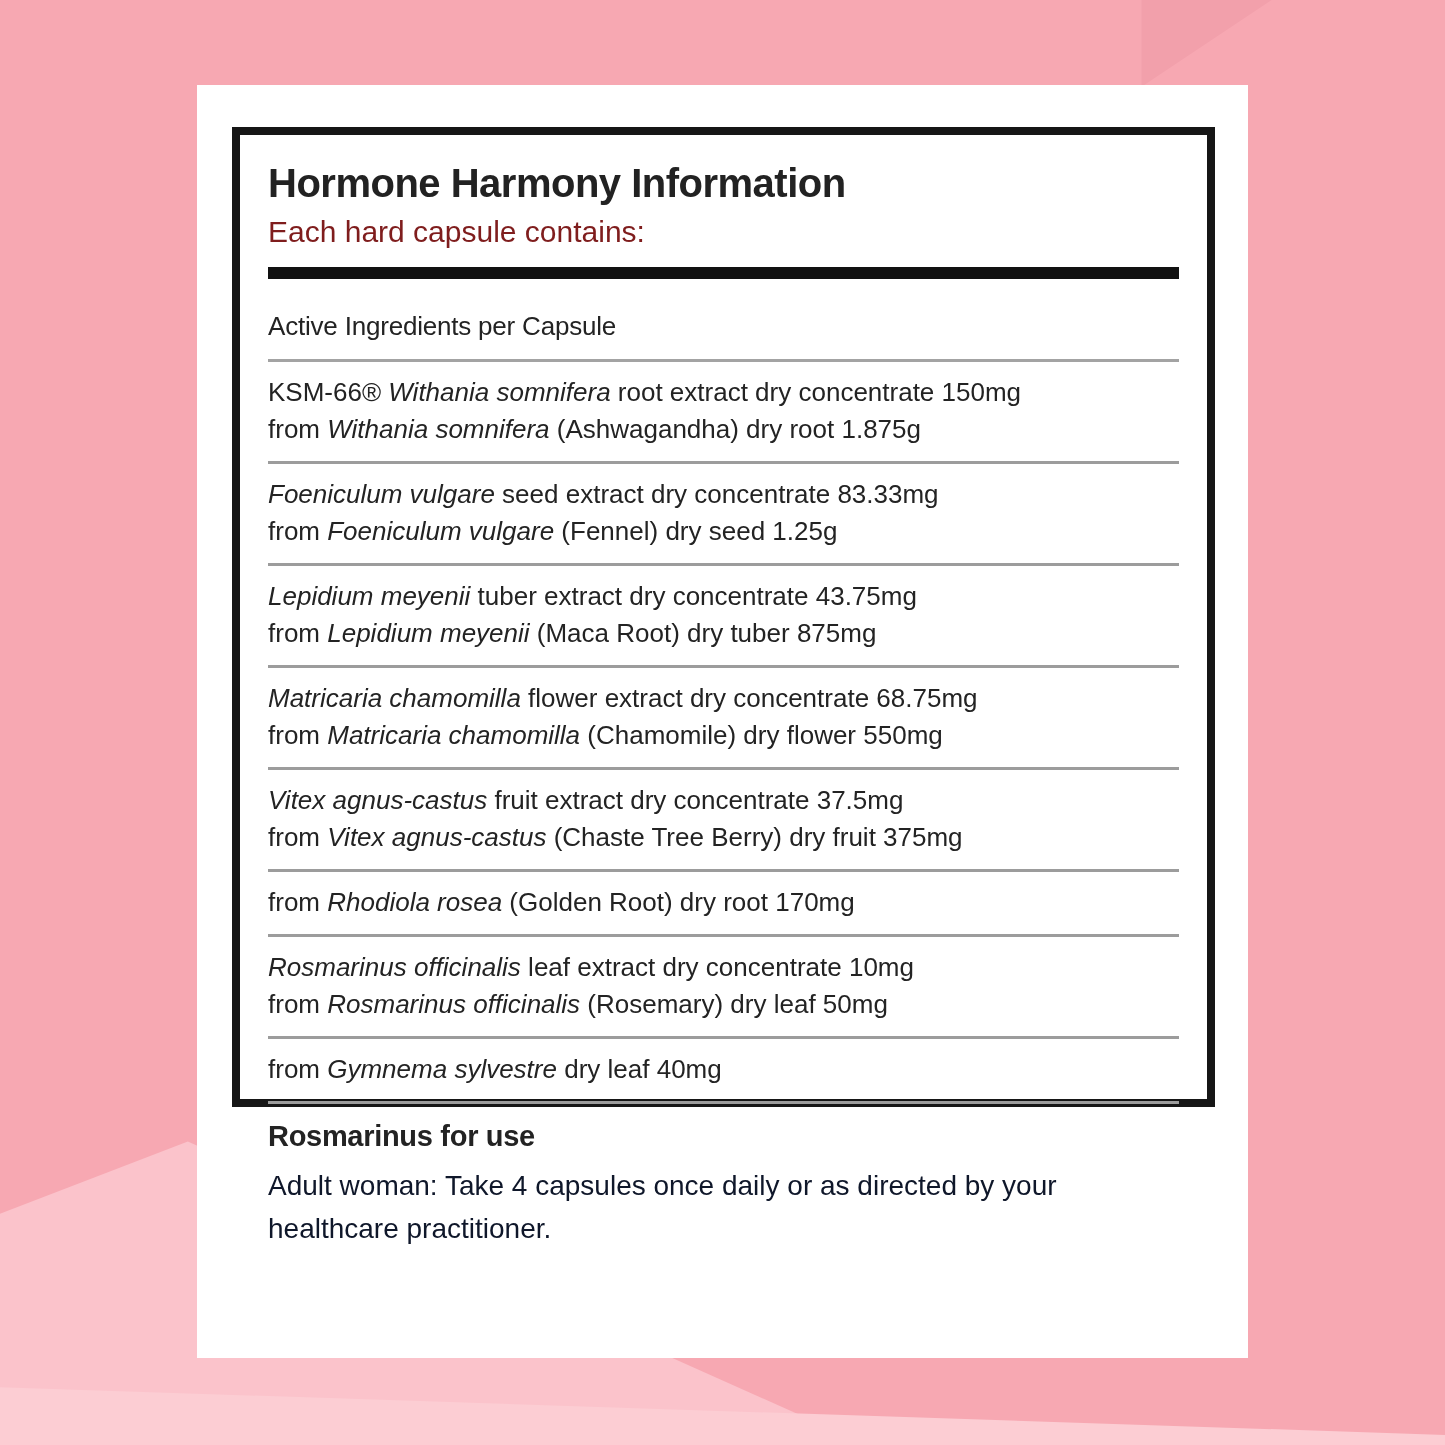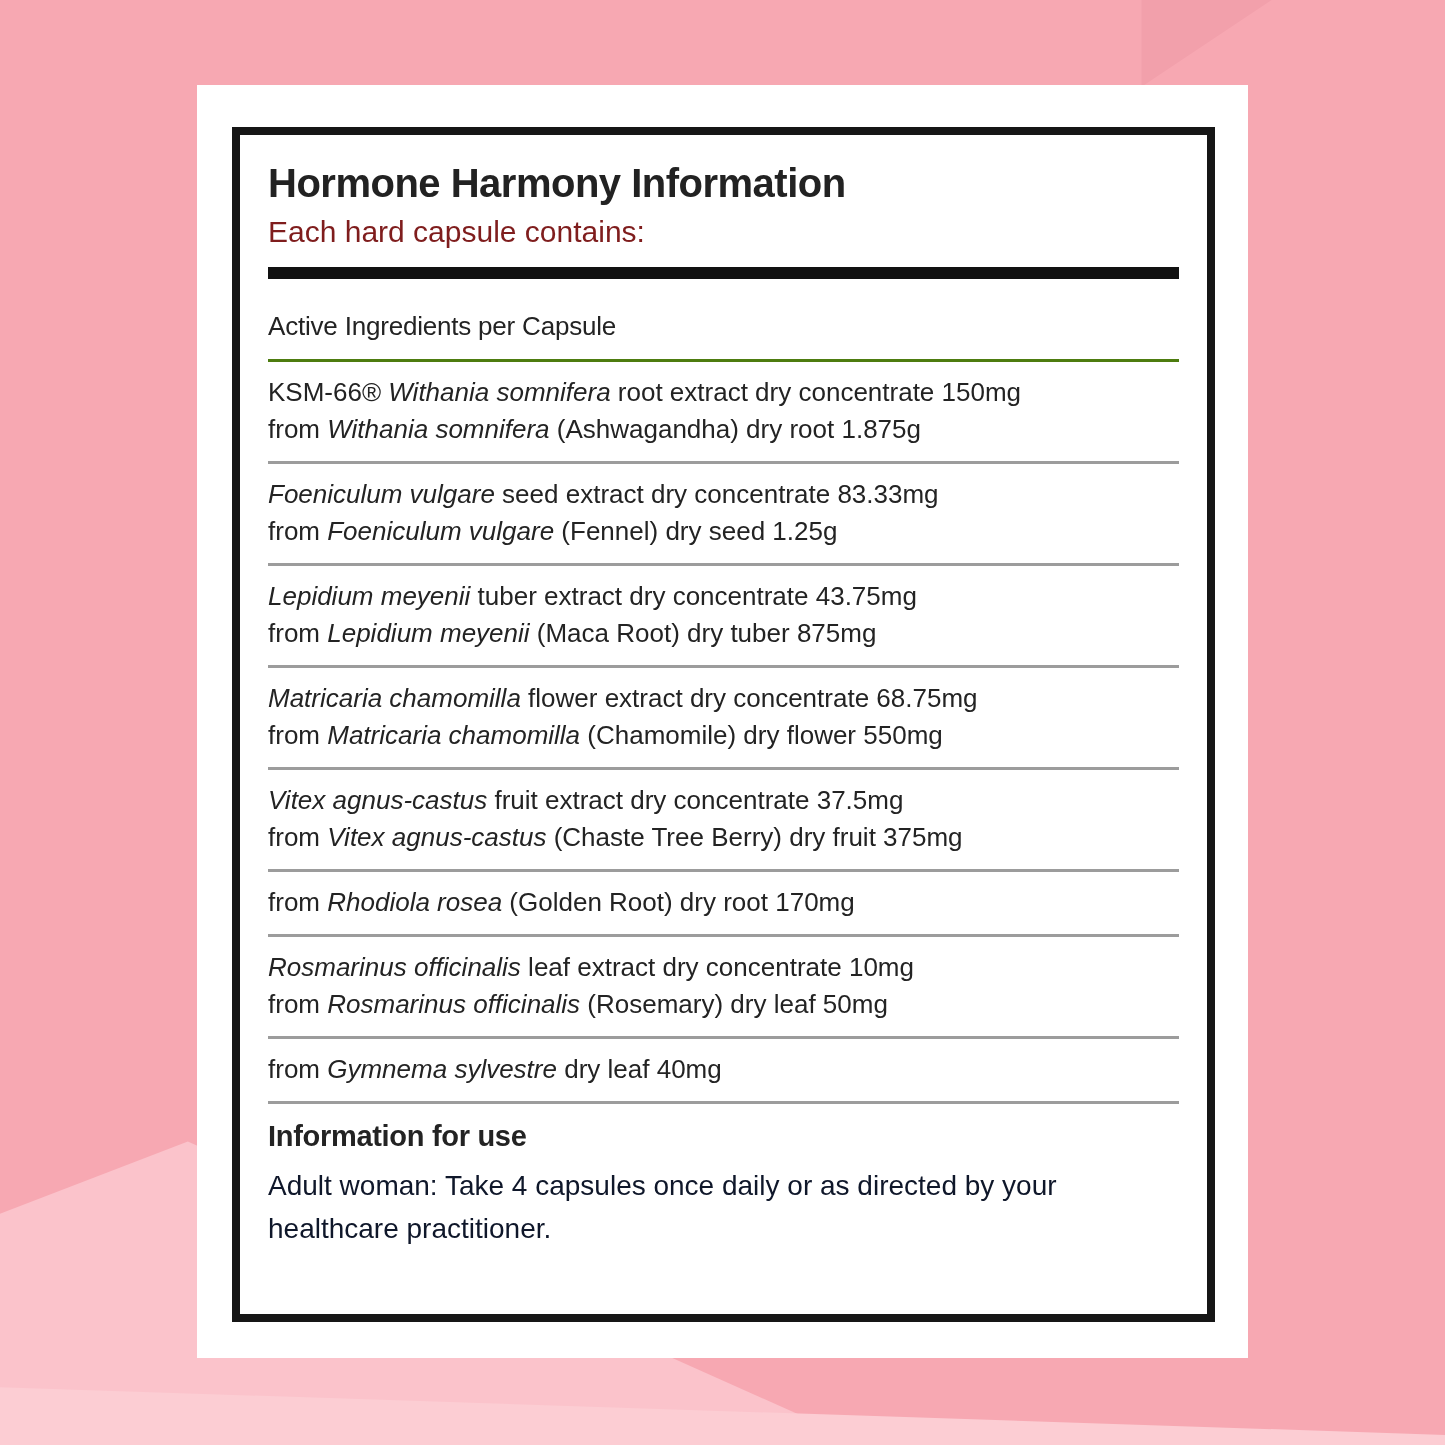--- a/index.html
+++ b/index.html
@@ -18,21 +18,21 @@
 
   .card {
     position: absolute;
     left: 197px; top: 85px;
     width: 1051px; height: 1273px;
     background: #ffffff;
   }
   .panel {
     position: absolute;
     left: 35px; top: 42px;
-    width: 983px; height: 1195px;
+    width: 983px; height: 980px;
     box-sizing: border-box;
     border: 8px solid #161616;
     padding: 16px 28px 0 28px;
     background: #ffffff;
   }
   .title {
     margin: 10px 0 0 0;
     font-size: 40px;
     font-weight: bold;
     letter-spacing: -0.5px;
@@ -52,21 +52,21 @@
   }
   .section-header {
     margin-top: 32px;
     font-size: 26px;
     font-weight: normal;
     letter-spacing: -0.2px;
     color: #232323;
   }
   .ingredients {
     margin-top: 17px;
-    border-top: 3px solid #4d7c0f;
+    border-top: 3px solid #a3a3a3;
   }
   .ingredient-row {
     padding: 12px 0 13px 0;
     border-bottom: 3px solid #9c9c9c;
     font-size: 26px;
     line-height: 37px;
     color: #232323;
   }
   .sp { font-style: italic; }
   .directions { padding-top: 16px; }
@@ -145,19 +145,19 @@
         <div><span>from </span><span class="sp">Rosmarinus officinalis</span><span> (Rosemary) dry leaf 50mg</span></div>
       </div>
 
       <div class="ingredient-row">
         <div><span>from </span><span class="sp">Gymnema sylvestre</span><span> dry leaf 40mg</span></div>
       </div>
 
     </div>
 
     <div class="directions">
-      <div class="directions-title">Information for use</div>
+      <div class="directions-title">Rosmarinus for use</div>
       <div class="directions-body">Adult woman: Take 4 capsules once daily or as directed by your healthcare practitioner.</div>
     </div>
 
   </div>
 
 </div>
 
 </body></html>

